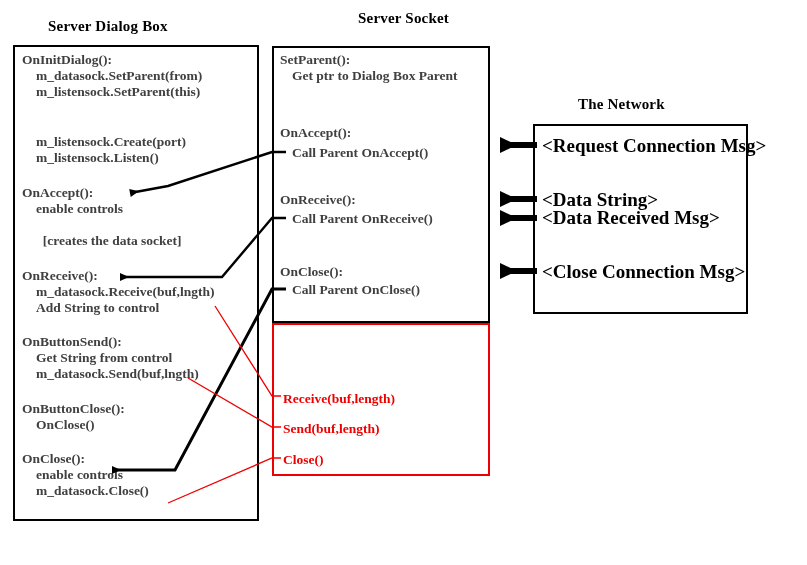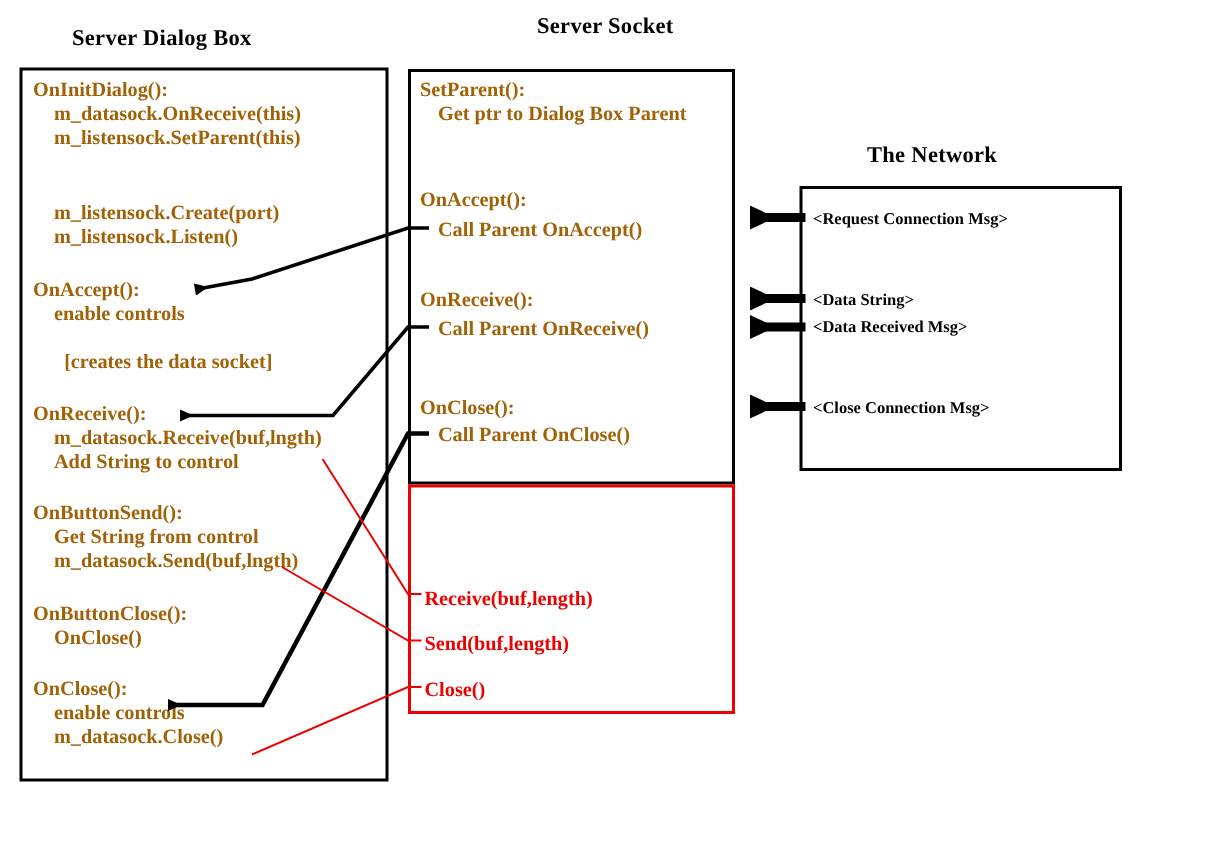--- a/index.html
+++ b/index.html
@@ -30,30 +30,30 @@
     background: transparent;
   }
   .panel.red {
     border: 2px solid #ee0000;
   }
   .code {
     position: absolute;
     font-weight: bold;
     font-size: 13.5px;
     line-height: 16.5px;
-    color: #a16207;
+    color: #404040;
     white-space: pre;
   }
   .code.redtext {
     color: #ee0000;
   }
   .msg {
     position: absolute;
     font-weight: bold;
-    font-size: 11px;
+    font-size: 19px;
     line-height: 16.5px;
     color: #000000;
     white-space: pre;
   }
   svg.overlay {
     position: absolute;
     left: 0;
     top: 0;
     width: 807px;
     height: 565px;
@@ -73,21 +73,21 @@
 
   <div class="panel" style="left:13px; top:45px; width:246px; height:476px;"></div>
 
   <div class="panel" style="left:272px; top:46px; width:218px; height:277px;"></div>
 
   <div class="panel red" style="left:272px; top:323px; width:218px; height:153px;"></div>
 
   <div class="panel" style="left:533px; top:124px; width:215px; height:190px;"></div>
 
   <div class="code" style="left:22px; top:52px;">OnInitDialog():</div>
-  <div class="code" style="left:36px; top:68px;">m_datasock.OnReceive(this)</div>
+  <div class="code" style="left:36px; top:68px;">m_datasock.SetParent(from)</div>
   <div class="code" style="left:36px; top:84px;">m_listensock.SetParent(this)</div>
 
   <div class="code" style="left:36px; top:134px;">m_listensock.Create(port)</div>
   <div class="code" style="left:36px; top:150px;">m_listensock.Listen()</div>
 
   <div class="code" style="left:22px; top:185px;">OnAccept():</div>
   <div class="code" style="left:36px; top:201px;">enable controls</div>
   <div class="code" style="left:36px; top:233px;">  [creates the data socket]</div>
 
   <div class="code" style="left:22px; top:268px;">OnReceive():</div>

